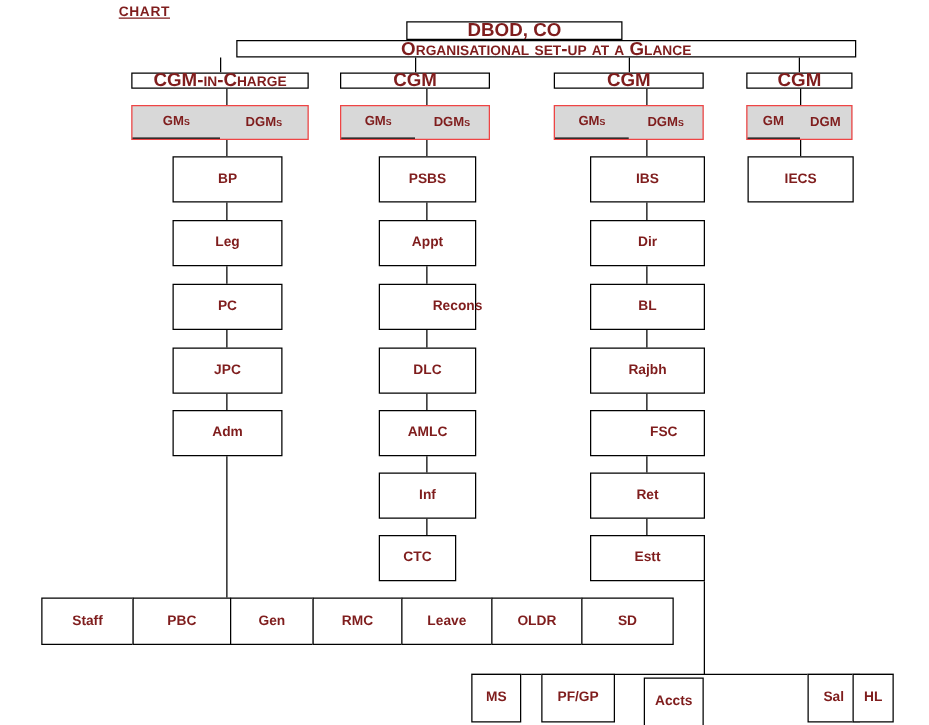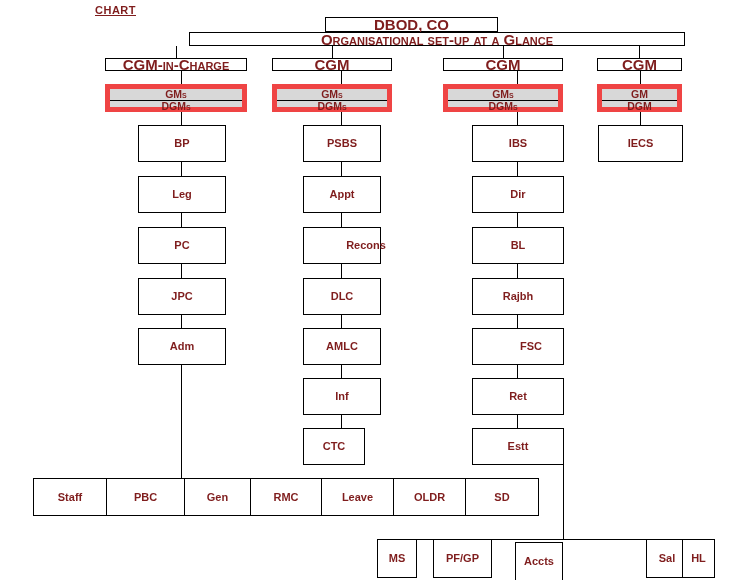--- a/index.html
+++ b/index.html
@@ -30,24 +30,24 @@
     font-weight: bold;
     font-size: 11px;
     line-height: 1;
     white-space: nowrap;
   }
   .sc { font-variant: small-caps; }
   .hdr { font-size: 15px; }
   .tier {
     position: absolute;
     box-sizing: border-box;
-    border: 5px solid #ef4444;
+    border: 1px solid #ef4444;
     background: #d8d8d8;
     display: flex;
-    flex-direction: column;
+    flex-direction: row;
   }
   .tier .cell {
     flex: 1 1 0;
     display: flex;
     align-items: center;
     justify-content: center;
     font-weight: bold;
     font-size: 10.5px;
     line-height: 1;
   }

